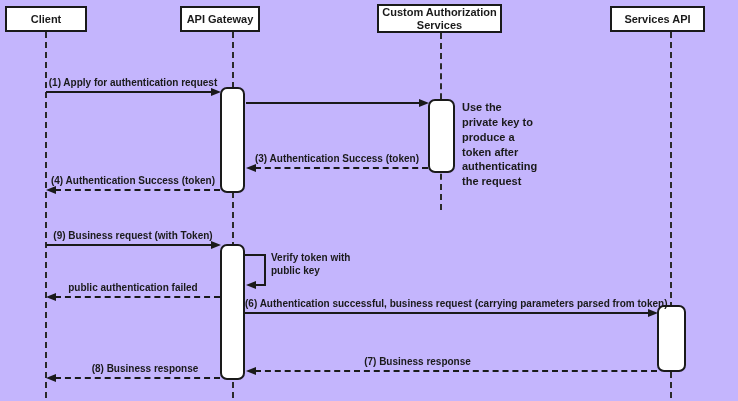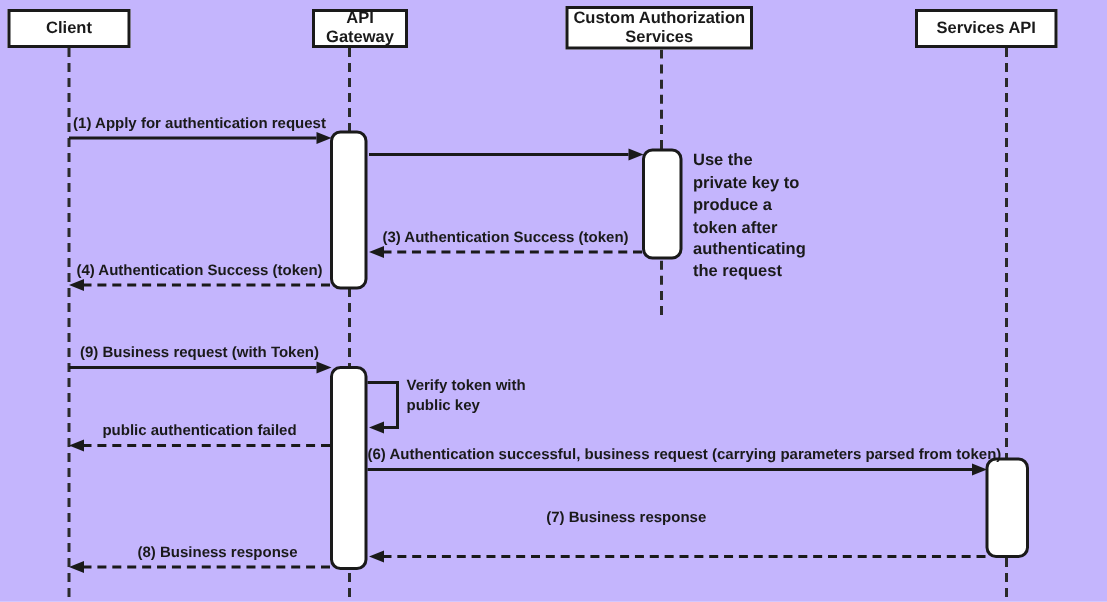--- a/index.html
+++ b/index.html
@@ -4,21 +4,21 @@
 <style>
   * { margin:0; padding:0; box-sizing:border-box; }
   body { background:#ffffff; font-family:"Liberation Sans", sans-serif; }
   #canvas { position:relative; width:738px; height:401px; background:#c4b5fd; overflow:hidden; }
 
   
   .pbox { position:absolute; background:#ffffff; border:2px solid #1a1a1a; display:flex;
           align-items:center; justify-content:center; font-weight:bold; font-size:11px;
           line-height:1.15; color:#1a1a1a; text-align:center; z-index:4; }
   #client-box { left:5px; top:6px; width:82px; height:26px; }
-  #apigw-box  { left:208px; top:6px; width:64px; height:26px; }
+  #apigw-box  { left:180px; top:6px; width:80px; height:26px; }
   #cas-box    { left:377px; top:4px; width:125px; height:29px; }
   #papi-box   { left:610px; top:6px; width:95px; height:26px; }
 
   
   .lifeline { position:absolute; width:0; border-left:2px dashed #2a2a2a; z-index:1; }
   #ll-client { left:45px; top:32px; height:366px; }
   #ll-apigw  { left:232px; top:32px; height:366px; }
   #ll-cas    { left:440px; top:33px; height:177px; }
   #ll-papi   { left:670px; top:32px; height:366px; }
 
@@ -70,21 +70,21 @@
   #m7-line  { left:55px;  top:296px; width:165px; }
   #m7-arr   { left:46px;  top:293px; }
   #m7-lbl   { left:46px;  top:282px; width:174px; }
 
   #m8-line  { left:245px; top:312px; width:403px; }
   #m8-arr   { left:648px; top:309px; }
   #m8-lbl   { left:245px; top:298px; width:412px; }
 
   #m9-line  { left:255px; top:370px; width:402px; }
   #m9-arr   { left:246px; top:367px; }
-  #m9-lbl   { left:246px; top:340px; width:343px; }
+  #m9-lbl   { left:246px; top:356px; width:343px; }
 
   #m10-line { left:55px;  top:377px; width:165px; }
   #m10-arr  { left:46px;  top:374px; }
   #m10-lbl  { left:58px;  top:363px; width:174px; }
 
   
   #note-private-key { position:absolute; left:462px; top:100px; width:74px; font-size:11px;
                       font-weight:bold; color:#1a1a1a; line-height:1.35; z-index:3; }
 </style>
 </head>

